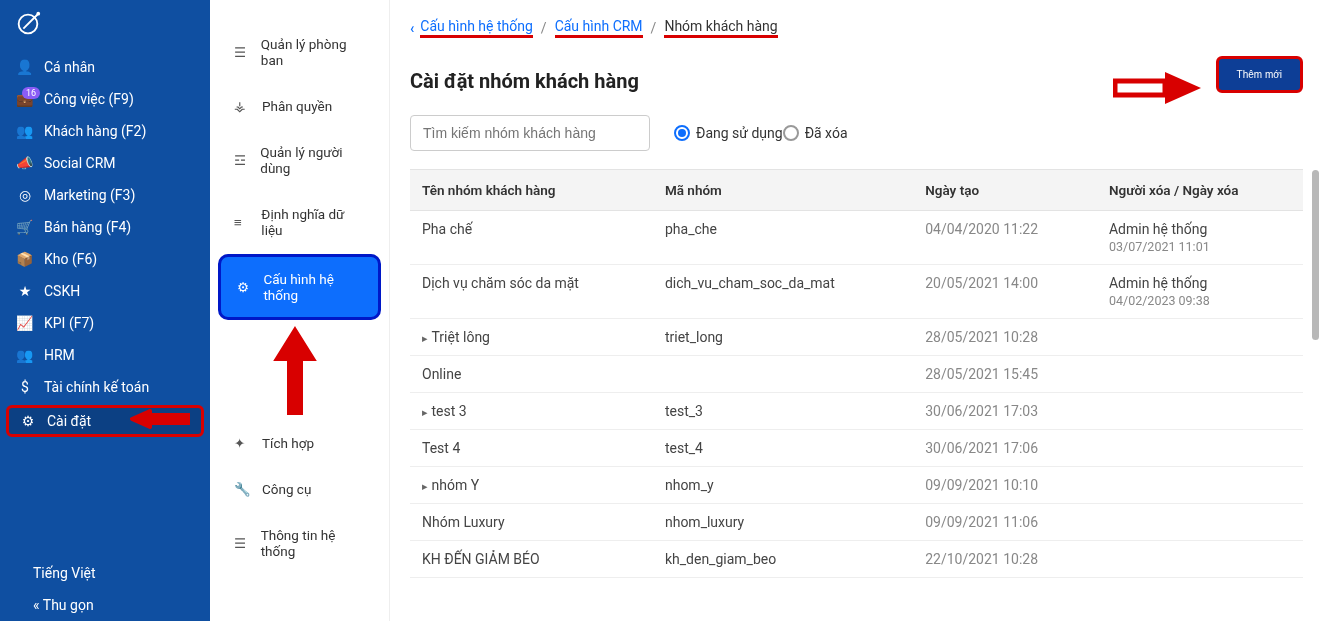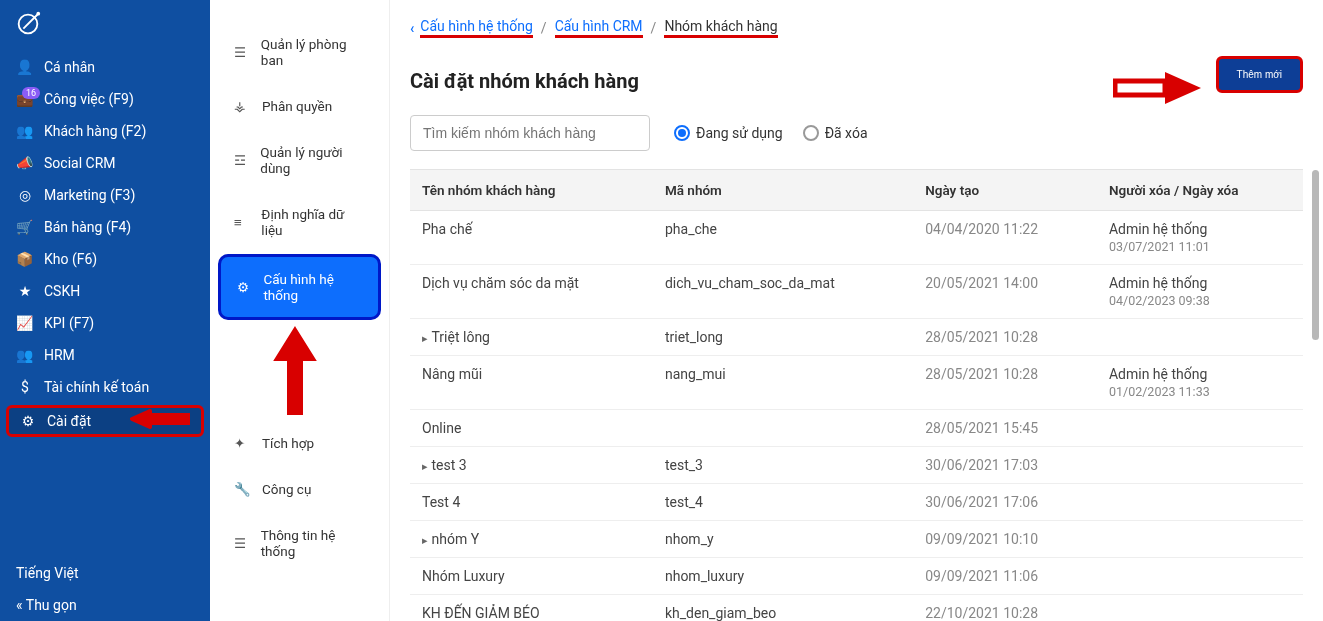--- a/index.html
+++ b/index.html
@@ -45,21 +45,21 @@
     border-radius: 6px;
     line-height: 12px;
   }
   .nav-main .item.active {
     background: #0c4083;
     border: 3px solid #d80000;
     border-radius: 6px;
     margin: 2px 6px;
     padding: 5px 10px;
   }
-  .nav-bottom .item { padding: 8px 16px; cursor: pointer; }
+  .nav-bottom .item { padding: 8px 16px; cursor: pointer; margin-left: 17px; }
   
   .red-arrow-left {
     position: absolute;
     left: 130px; top: 405px;
     width: 60px; height: 28px;
     pointer-events: none;
   }
   
   .sidebar-settings {
     width: 180px;
@@ -142,21 +142,21 @@
     margin-bottom: 18px;
   }
   .search-input {
     width: 240px;
     border: 1px solid #ccc;
     border-radius: 4px;
     padding: 9px 12px;
     font-size: 14px;
     color:#666;
   }
-  .radio-group { display: flex; align-items: center; gap: 20px; }
+  .radio-group { display: flex; align-items: center; }
   .radio-opt { display: flex; align-items: center; gap: 6px; cursor:pointer; font-size:14px; color:#333;}
   .radio-dot {
     width: 16px; height: 16px; border: 2px solid #0d6efd; border-radius: 50%;
     display:inline-flex; align-items:center; justify-content:center;
   }
   .radio-dot.on::after { content:""; width:8px; height:8px; background:#0d6efd; border-radius:50%; }
   .radio-dot.off { border-color:#999; }
   
   .table-wrap { flex:1; overflow:auto; border-top:1px solid #e3e3e3; }
   table { width: 100%; border-collapse: collapse; }
@@ -349,26 +349,20 @@
             <td class="date">20/05/2021 14:00</td>
             <td>Admin hệ thống<span class="sub">04/02/2023 09:38</span></td>
           </tr>
           <tr>
             <td><span class="caret-expand"></span>Triệt lông</td>
             <td>triet_long</td>
             <td class="date">28/05/2021 10:28</td>
             <td></td>
           </tr>
           <tr>
-            <td>Nâng mũi</td>
-            <td>nang_mui</td>
-            <td class="date">28/05/2021 10:28</td>
-            <td>Admin hệ thống<span class="sub">01/02/2023 11:33</span></td>
-          </tr>
-          <tr>
             <td>Online</td>
             <td></td>
             <td class="date">28/05/2021 15:45</td>
             <td></td>
           </tr>
           <tr>
             <td><span class="caret-expand"></span>test 3</td>
             <td>test_3</td>
             <td class="date">30/06/2021 17:03</td>
             <td></td>

